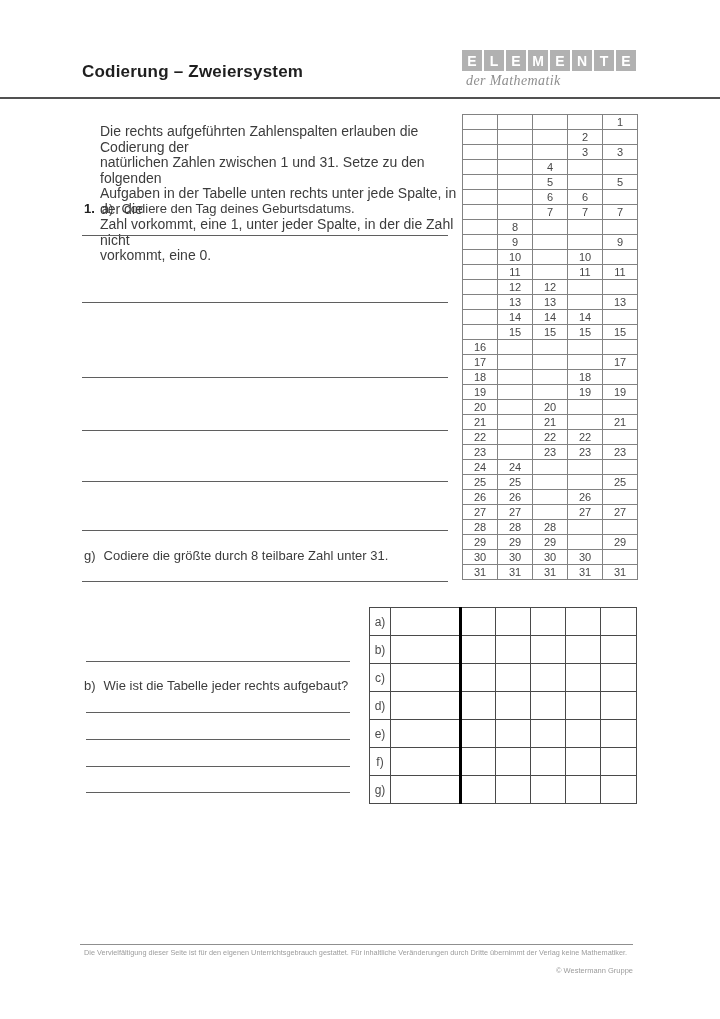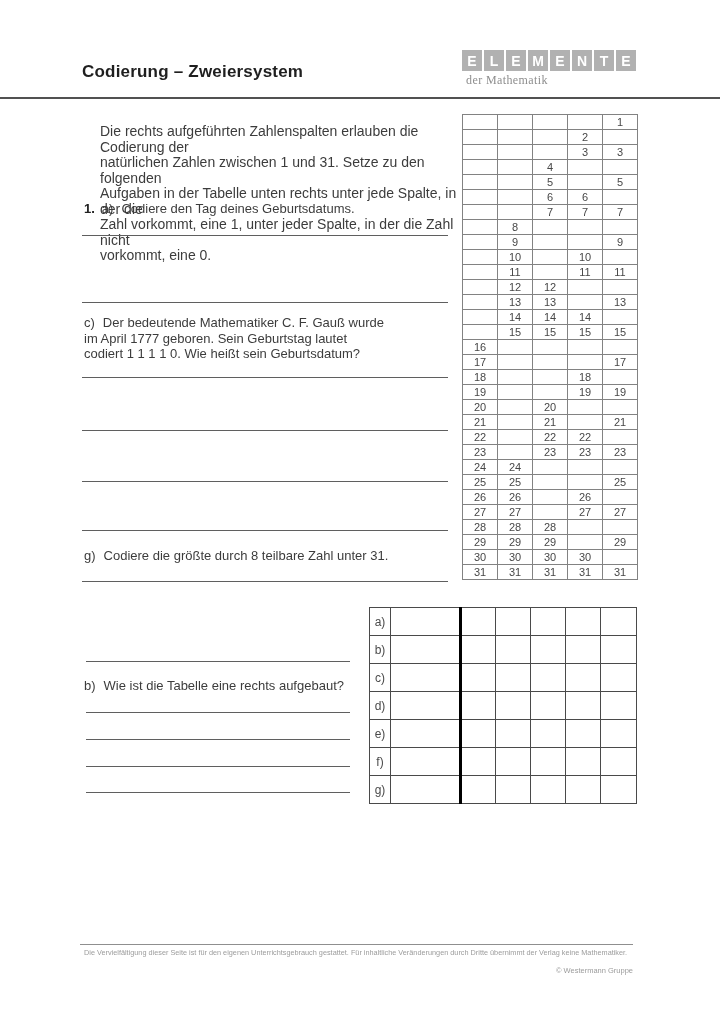--- a/index.html
+++ b/index.html
@@ -12,21 +12,21 @@
     position:absolute; left:82px; top:62px; margin:0;
     font-size:17px; font-weight:bold; color:#1f1f1f; letter-spacing:0.2px;
   }
   .logo-tiles { position:absolute; left:462px; top:50px; display:flex; gap:2px; }
   .logo-tile {
     width:20px; height:21px; display:flex; align-items:center; justify-content:center;
     font-size:14px; font-weight:bold;
   }
   .logo-sub {
     position:absolute; left:466px; top:73px;
-    font-family:"Liberation Serif", serif; font-size:12px; color:#8e8e8e; letter-spacing:0.4px;
+    font-family:"Liberation Serif", serif; font-size:14px; color:#8e8e8e; letter-spacing:0.4px;font-style:italic;
   }
   .header-rule { position:absolute; left:0; top:97px; width:720px; height:2px; background:#515151; }
   
   .intro {
     position:absolute; left:84px; top:108px; width:378px; margin:16px;
     font-size:14px; line-height:15.5px; white-space:pre-line; color:#3c3c3c;
   }
   .task { position:absolute; left:84px; width:372px; font-size:13px; line-height:15.5px; }
   .task.narrow { width:290px; }
   .exnum { font-weight:bold; color:#222; margin-right:7px; }
@@ -91,42 +91,37 @@
 Zahl vorkommt, eine 1, unter jeder Spalte, in der die Zahl nicht
 vorkommt, eine 0.</p>
 
   <div class="task" style="top:201px">
     <span class="exnum">1.</span><span class="itemlabel">a)</span><span class="itemtext">Codiere den Tag deines Geburtsdatums.</span>
   </div>
   <div class="ans-line" style="top:235px"></div>
 
   <div class="ans-line" style="top:302px"></div>
 
-  <div class="task" style="top:315px">
-    <span class="itemlabel">c)</span><span class="itemtext">Der bedeutende Mathematiker C. F. Gauß wurde
-im April 1777 geboren. Sein Geburtstag lautet
-codiert 1 1 1 1 0. Wie heißt sein Geburtsdatum?</span>
-  </div>
   <div class="ans-line" style="top:377px"></div>
 
   <div class="ans-line" style="top:430px"></div>
 
   <div class="ans-line" style="top:481px"></div>
 
   <div class="ans-line" style="top:530px"></div>
 
   <div class="task" style="top:548px">
     <span class="itemlabel">g)</span><span class="itemtext">Codiere die größte durch 8 teilbare Zahl unter 31.</span>
   </div>
   <div class="ans-line" style="top:581px"></div>
 
   <div class="ans-line short" style="top:661px"></div>
 
   <div class="task narrow" style="top:678px">
-    <span class="itemlabel">b)</span><span class="itemtext">Wie ist die Tabelle eine rechts aufgebaut?</span>
+    <span class="itemlabel">b)</span><span class="itemtext">Wie ist die Tabelle jeder rechts aufgebaut?</span>
   </div>
   <div class="ans-line short" style="top:712px"></div>
   <div class="ans-line short" style="top:739px"></div>
   <div class="ans-line short" style="top:766px"></div>
   <div class="ans-line short" style="top:792px"></div>
 
   <table class="bintable">
     <tbody id="bin-body">
         <tr>
           <td></td>

